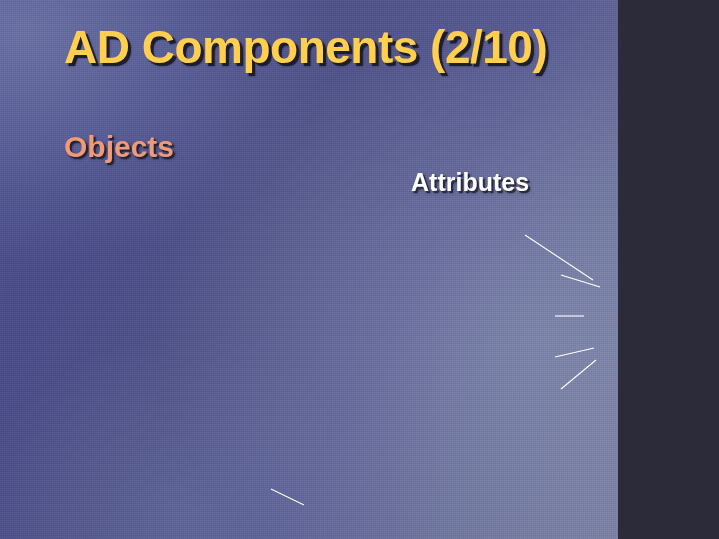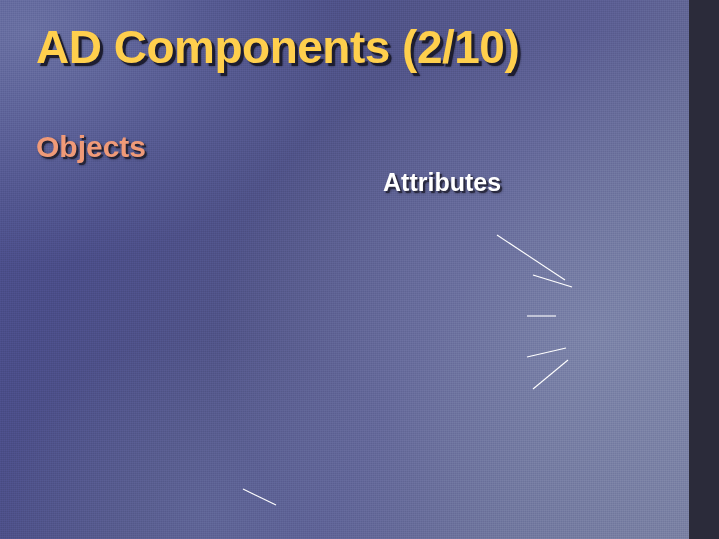--- a/index.html
+++ b/index.html
@@ -2,29 +2,30 @@
 <html><head>
 <meta charset="utf-8">
 <style>
   html, body {
     margin: 0;
     padding: 0;
     background: #2b2b3a;
   }
   #slide {
     position: relative;
-    width: 689px;
+    width: 590px;
     height: 539px;
     overflow: hidden;
     font-family: "Liberation Sans", sans-serif;
     background:
       radial-gradient(ellipse 520px 420px at 86% 62%, rgba(150,160,190,0.42) 0%, rgba(150,160,190,0.22) 38%, rgba(150,160,190,0.0) 72%),
       radial-gradient(ellipse 400px 300px at 4% 6%, rgba(150,162,196,0.40) 0%, rgba(150,162,196,0.10) 55%, rgba(150,162,196,0) 78%),
       radial-gradient(ellipse 300px 260px at 30% 96%, rgba(120,132,175,0.30) 0%, rgba(120,132,175,0) 70%),
       linear-gradient(118deg, #4c4f8c 0%, #4a4d88 22%, #515488 42%, #5a5d92 62%, #6a7099 80%, #767c9f 100%);
+    padding-left: 28px;
   }
   
   #slide::after {
     content: "";
     position: absolute;
     inset: 0;
     pointer-events: none;
     background-image:
       repeating-linear-gradient(0deg, rgba(255,255,255,0.045) 0px, rgba(255,255,255,0.045) 1px, rgba(0,0,0,0.035) 1px, rgba(0,0,0,0.035) 2px),
       repeating-linear-gradient(90deg, rgba(255,255,255,0.035) 0px, rgba(255,255,255,0.035) 1px, rgba(0,0,0,0.03) 1px, rgba(0,0,0,0.03) 2px);

